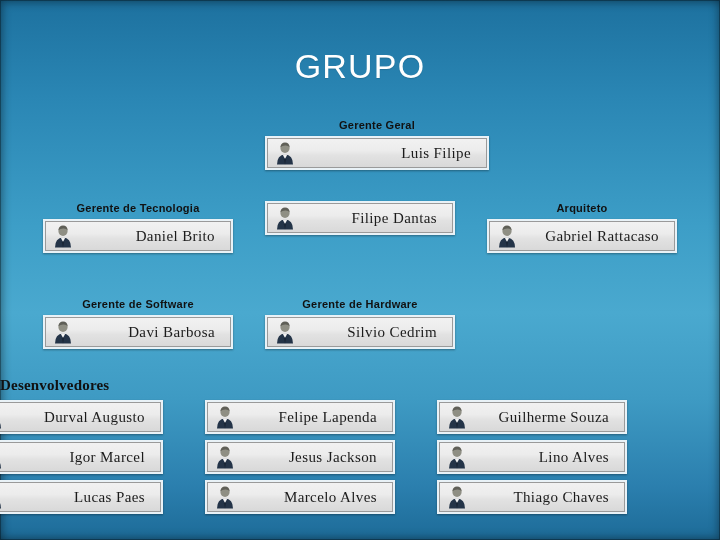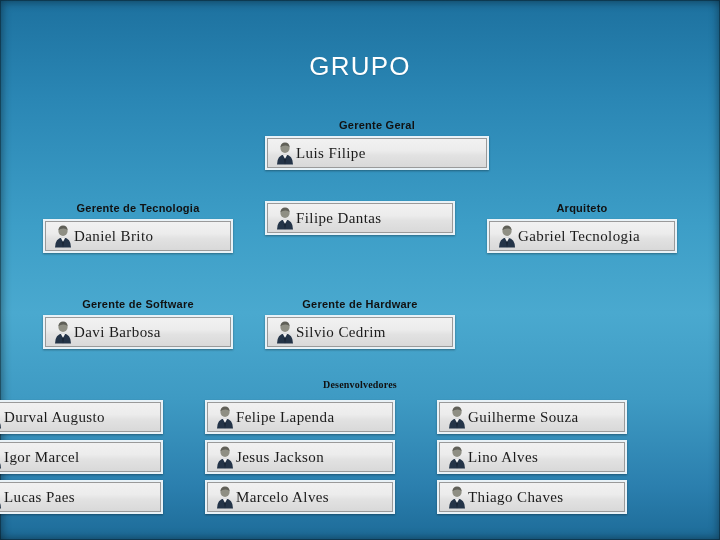--- a/index.html
+++ b/index.html
@@ -41,21 +41,21 @@
   }
 
   
   .slide-title {
     position: absolute;
     top: 46px;
     left: 0;
     width: 720px;
     text-align: center;
     color: #ffffff;
-    font-size: 26px;
+    font-size: 34px;
     font-weight: 400;
     letter-spacing: 1.2px;
     line-height: 40px;
     text-shadow: 0 1px 1px rgba(0,0,0,0.12);
   }
 
   
   .role-label {
     color: #111111;
     font-size: 11px;
@@ -89,21 +89,21 @@
     position: relative;
     width: 22px;
     height: 24px;
     flex: 0 0 22px;
     margin-left: 7px;
   }
   .person-icon svg { display: block; }
 
   .person-name {
     flex: 1 1 auto;
-    text-align: left;
+    text-align: right;
     color: #1b1b1b;
     font-family: "Liberation Serif", serif;
     font-size: 15px;
     line-height: 17px;
     letter-spacing: 0.4px;
     padding-right: 16px;
     white-space: nowrap;
     overflow: hidden;
   }
 
@@ -129,25 +129,25 @@
   #mgr-row-1 { top: 201px; }
   #mgr-row-2 { top: 297px; }
   .mgr-cell .role-label { margin-bottom: 4px; }
 
   
   .section-title {
     position: absolute;
     left: 0;
     top: 376px;
     width: 720px;
-    text-align: center;
+    text-align: left;
     color: #111111;
     font-family: "Liberation Serif", serif;
     font-weight: bold;
-    font-size: 10px;
+    font-size: 15px;
     line-height: 18px;
     letter-spacing: 0.2px;
   }
 
   #dev-grid {
     position: absolute;
     left: 0;
     top: 400px;
     width: 600px;
     display: grid;
@@ -220,21 +220,21 @@
         <div class="inner-line"></div>
         <span class="person-icon">
           <svg width="22" height="24" viewBox="0 0 22 24" xmlns="http://www.w3.org/2000/svg">
             <ellipse cx="11" cy="7" rx="4.6" ry="5" fill="#8f8f84"></ellipse>
             <path d="M6.4 6.2 Q7 1.6 11 1.6 Q15.4 1.6 15.6 6.6 Q14.6 4.2 11.2 4.4 Q8.2 4.6 6.4 6.2 Z" fill="#5f5f57"></path>
             <path d="M3 23.6 Q3 14.2 11 13.6 Q19 14.2 19 23.6 Z" fill="#243448"></path>
             <path d="M8.8 13.8 L11 18 L13.2 13.8 L11.9 13.2 L10.1 13.2 Z" fill="#f2f2f2"></path>
             <path d="M11 17 L12.1 18.6 L11 23.6 L9.9 18.6 Z" fill="#1a2636"></path>
           </svg>
         </span>
-        <span class="person-name">Gabriel Tecnologia</span>
+        <span class="person-name">Gabriel Rattacaso</span>
       </div>
     </div>
   </div>
 
   <div class="mgr-row" id="mgr-row-2">
     <div class="mgr-cell">
       <div class="role-label">Gerente de Software</div>
       <div class="person-box">
         <div class="inner-line"></div>
         <span class="person-icon">

